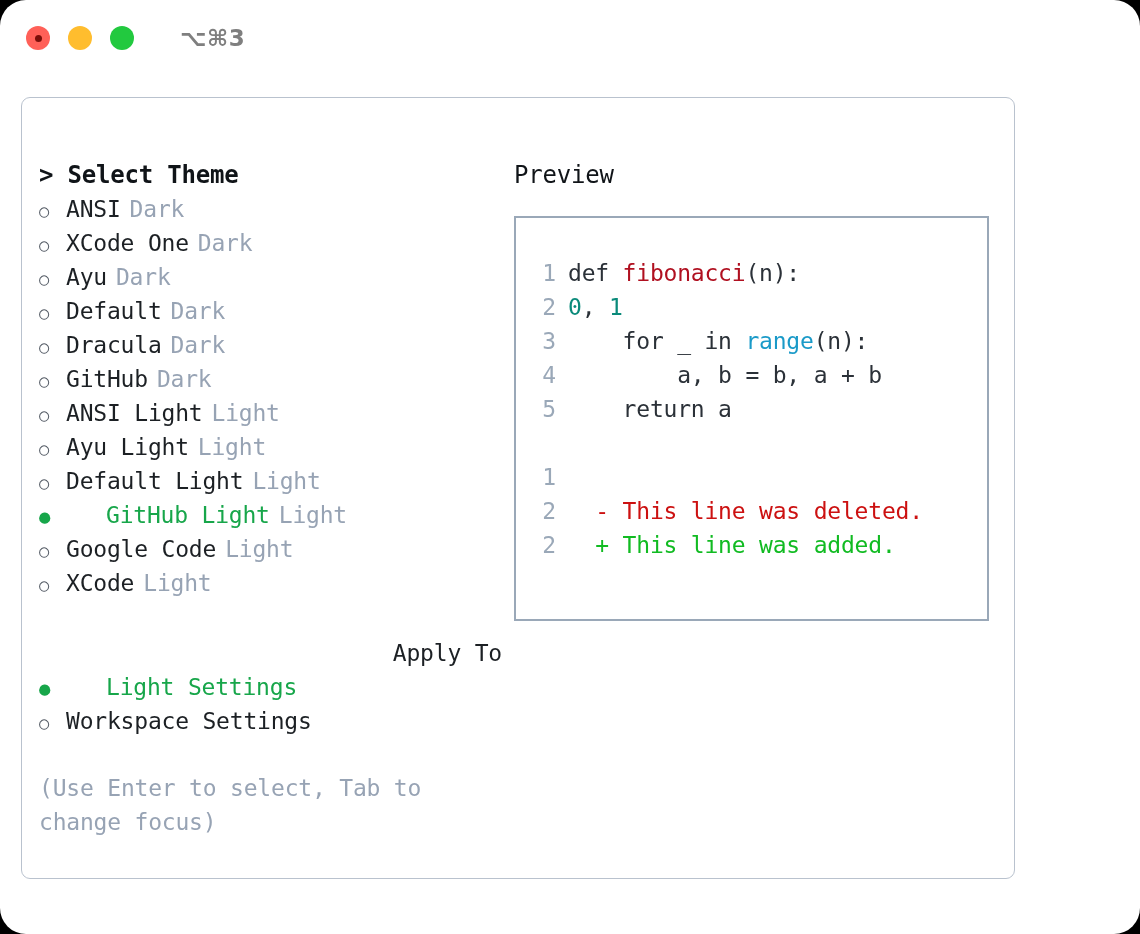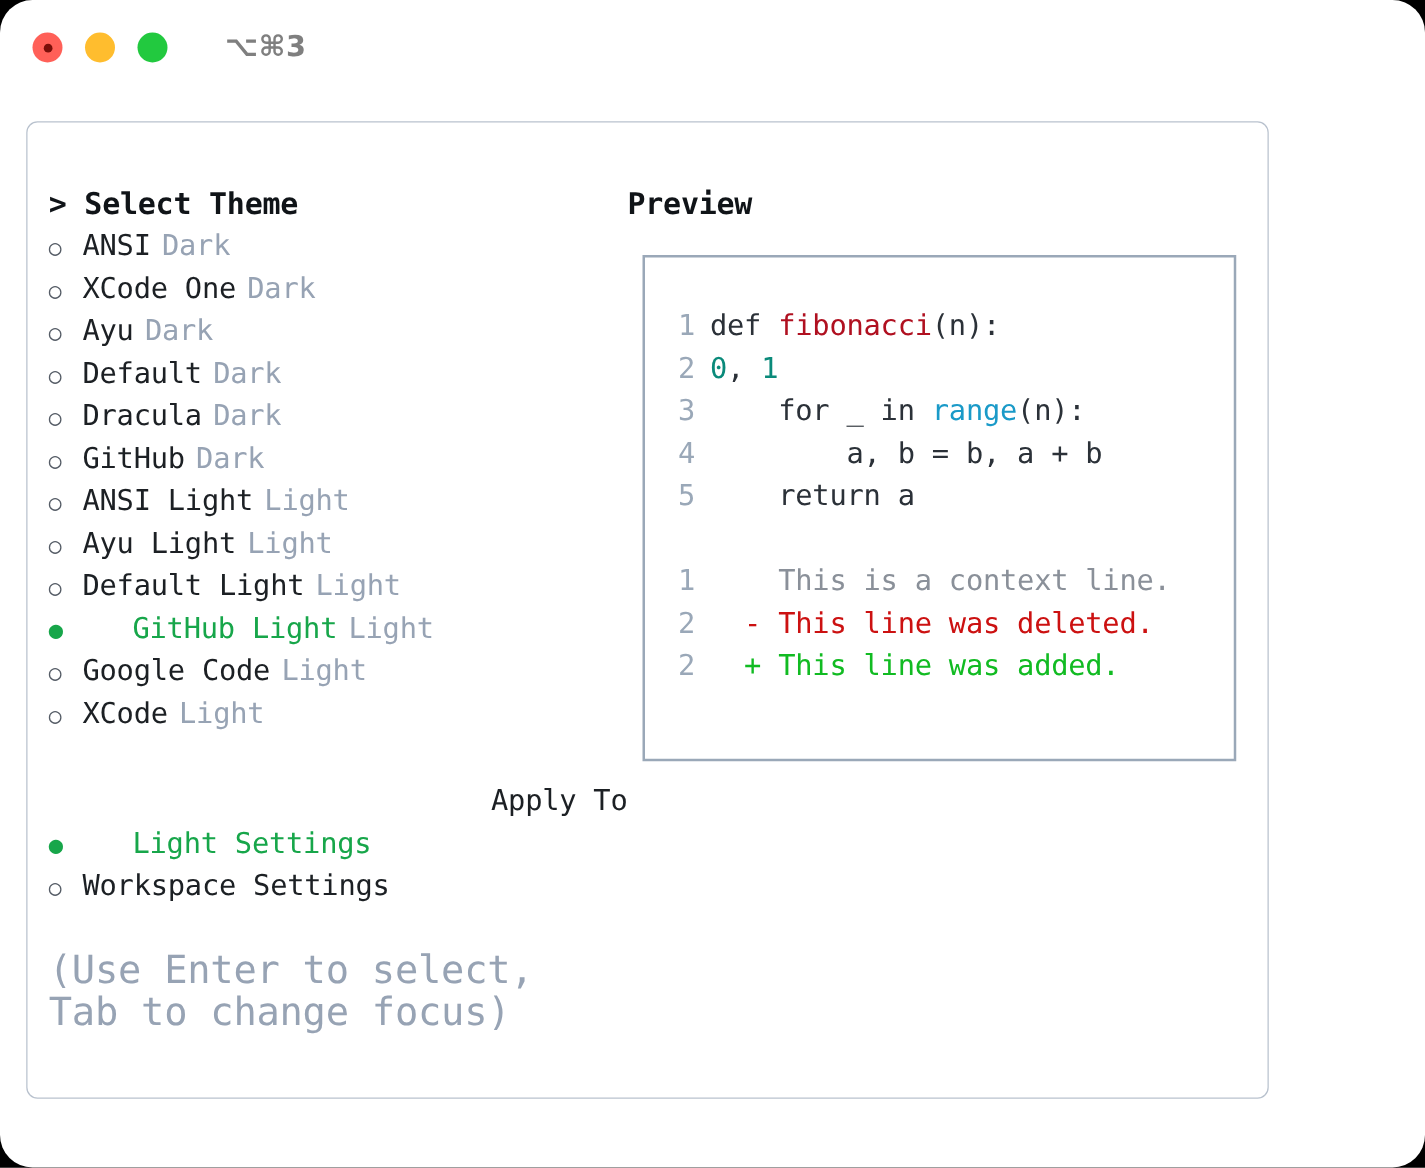--- a/index.html
+++ b/index.html
@@ -74,21 +74,21 @@
     top: 97px;
     width: 994px;
     height: 782px;
     border: 1.5px solid #b9c2ce;
     border-radius: 9px;
     box-sizing: border-box;
     background: #ffffff;
   }
   .panel-inner {
     position: absolute;
-    left: 0; top: 0;
+    left: 0; top: 12px;
     width: 100%; height: 100%;
     display: flex;
   }
 
   
   .left-col {
     width: 480px;
     padding: 48px 0 0 17px;
     box-sizing: border-box;
   }
@@ -135,39 +135,39 @@
     line-height: 34px;
     height: 34px;
     white-space: pre;
     letter-spacing: -0.2px;
     text-align: right;
   }
 
   .hint {
     margin-top: 33px;
     color: #97a3b4;
-    font-size: 31px;
+    font-size: 23px;
     line-height: 34px;
     width: 410px;
     letter-spacing: -0.2px;
   }
 
   
   .right-col {
     flex: 1;
     padding: 48px 0 0 0;
     box-sizing: border-box;
     position: relative;
   }
   .preview-title {
     font-size: 24px;
-    font-weight: bold;
+    font-weight: normal;
     color: #101418;
     line-height: 34px;
-    margin-left: 0px;
+    margin-left: 12px;
     letter-spacing: -0.2px;
   }
   .preview-box {
     position: absolute;
     left: 12px;
     top: 106px;
     width: 475px;
     height: 405px;
     border: 2px solid #9aa8b8;
     box-sizing: border-box;
@@ -249,21 +249,21 @@
         <div class="preview-box">
           <div id="code-block">
               <div class="code-line"><span class="lineno">1</span><span class="code-text">def </span><span class="tok-fn">fibonacci</span><span class="code-text">(n):</span></div>
               <div class="code-line"><span class="lineno">2</span><span class="tok-num">0</span><span class="code-text">, </span><span class="tok-num">1</span></div>
               <div class="code-line"><span class="lineno">3</span><span class="code-text">    for _ in </span><span class="tok-call">range</span><span class="code-text">(n):</span></div>
               <div class="code-line"><span class="lineno">4</span><span class="code-text">        a, b = b, a + b</span></div>
               <div class="code-line"><span class="lineno">5</span><span class="code-text">    return a</span></div>
             </div>
           <div class="diff-gap"></div>
           <div id="diff-block">
-              <div class="code-line"><span class="lineno">1</span><span class="diff-context">    </span><span class="diff-context">This is a context line.</span></div>
+              <div class="code-line"><span class="lineno">1</span><span class="diff-context">    </span></div>
               <div class="code-line"><span class="lineno">2</span><span class="diff-del">  - </span><span class="diff-del">This line was deleted.</span></div>
               <div class="code-line"><span class="lineno">2</span><span class="diff-add">  + </span><span class="diff-add">This line was added.</span></div>
             </div>
         </div>
       </div>
 
     </div>
   </div>
 </div>
 

